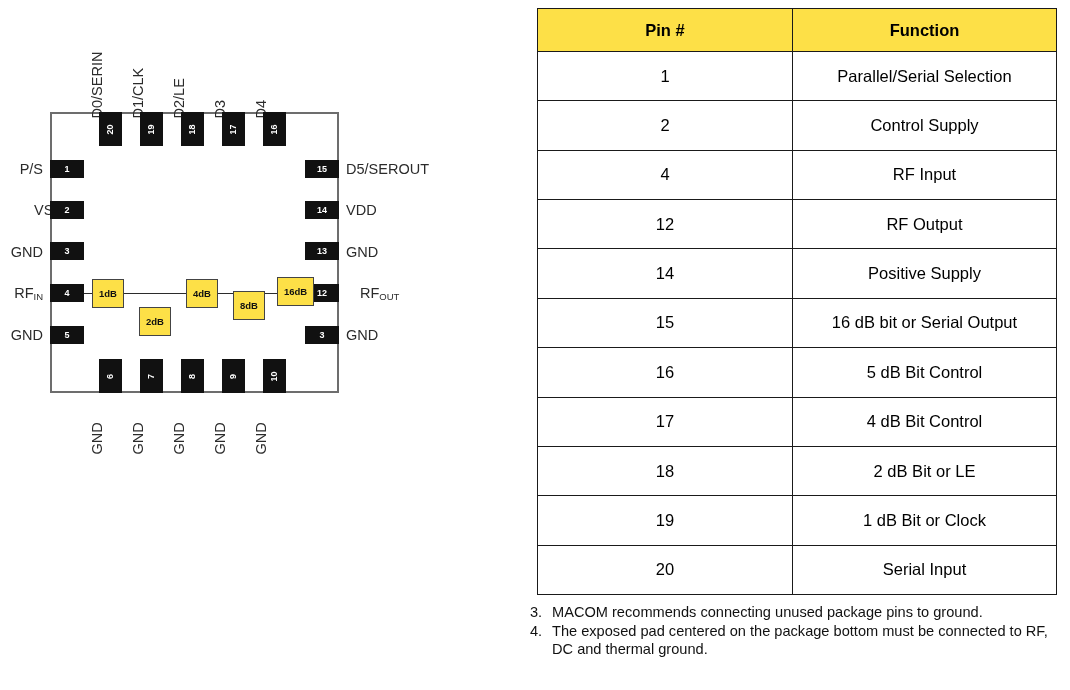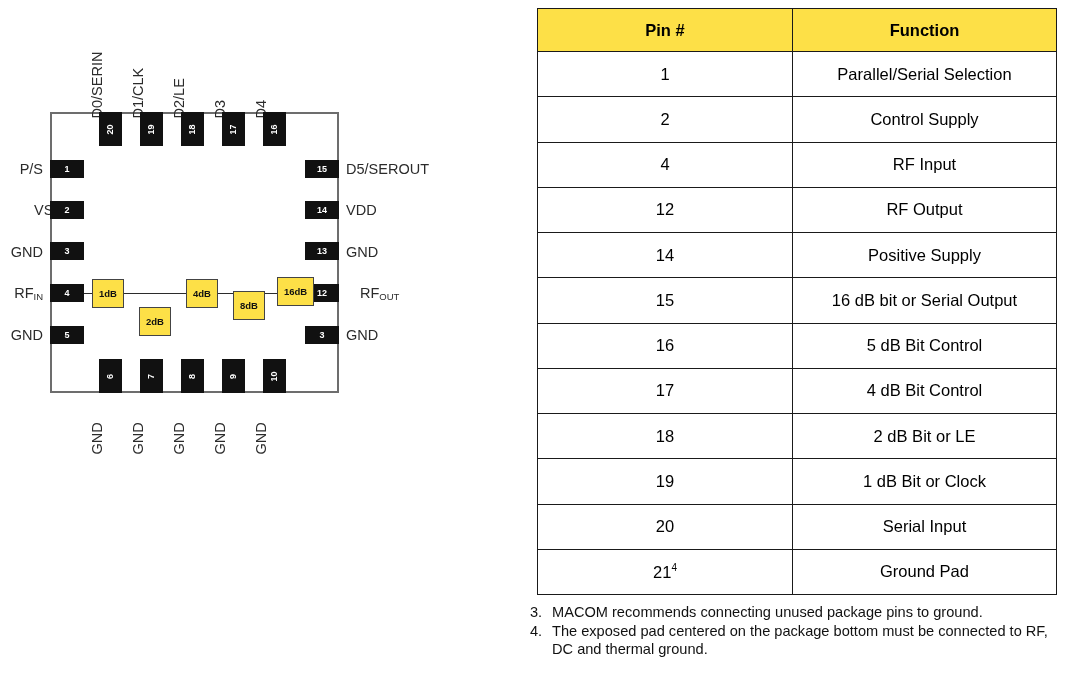--- a/index.html
+++ b/index.html
@@ -379,24 +379,20 @@
         <td>2 dB Bit or LE</td>
       </tr>
       <tr>
         <td>19</td>
         <td>1 dB Bit or Clock</td>
       </tr>
       <tr>
         <td>20</td>
         <td>Serial Input</td>
       </tr>
-      <tr>
-        <td><span>21</span><span class="sup">4</span></td>
-        <td>Ground Pad</td>
-      </tr>
     </tbody>
   </table>
 </div>
 
 <div id="footnotes">
   <div class="fn-row">
     <span class="fn-num">3.</span>
     <span class="fn-text">MACOM recommends connecting unused package pins to ground.</span>
   </div>
   <div class="fn-row">

